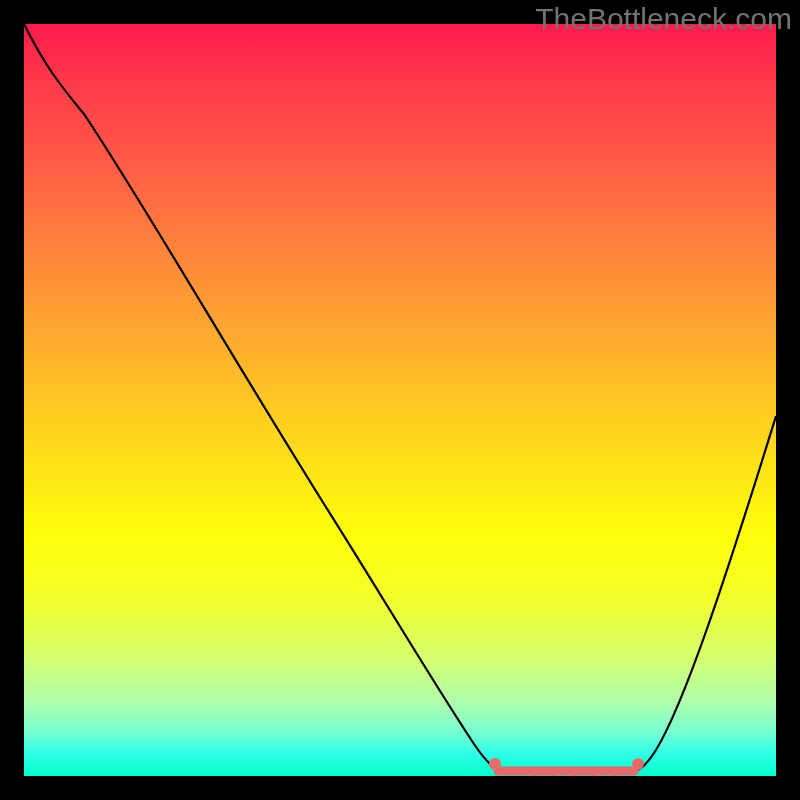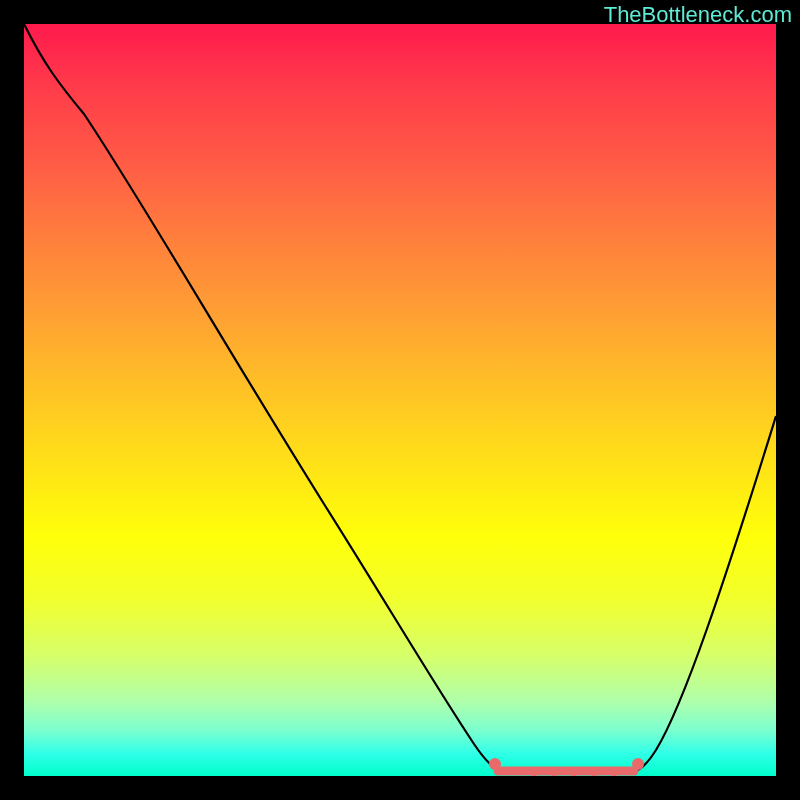--- a/index.html
+++ b/index.html
@@ -8,22 +8,22 @@
     height: 800px;
     background: #000;
     position: relative;
     overflow: hidden;
     font-family: Arial, sans-serif;
   }
   .watermark {
     position: absolute;
     top: 2px;
     right: 8px;
-    color: #5eead4;
-    font-size: 22px;
+    color: #737373;
+    font-size: 30px;
     font-weight: 500;
     z-index: 10;
   }
   .plot-area {
     position: absolute;
     left: 24px;
     top: 24px;
     width: 752px;
     height: 752px;
     overflow: hidden;

